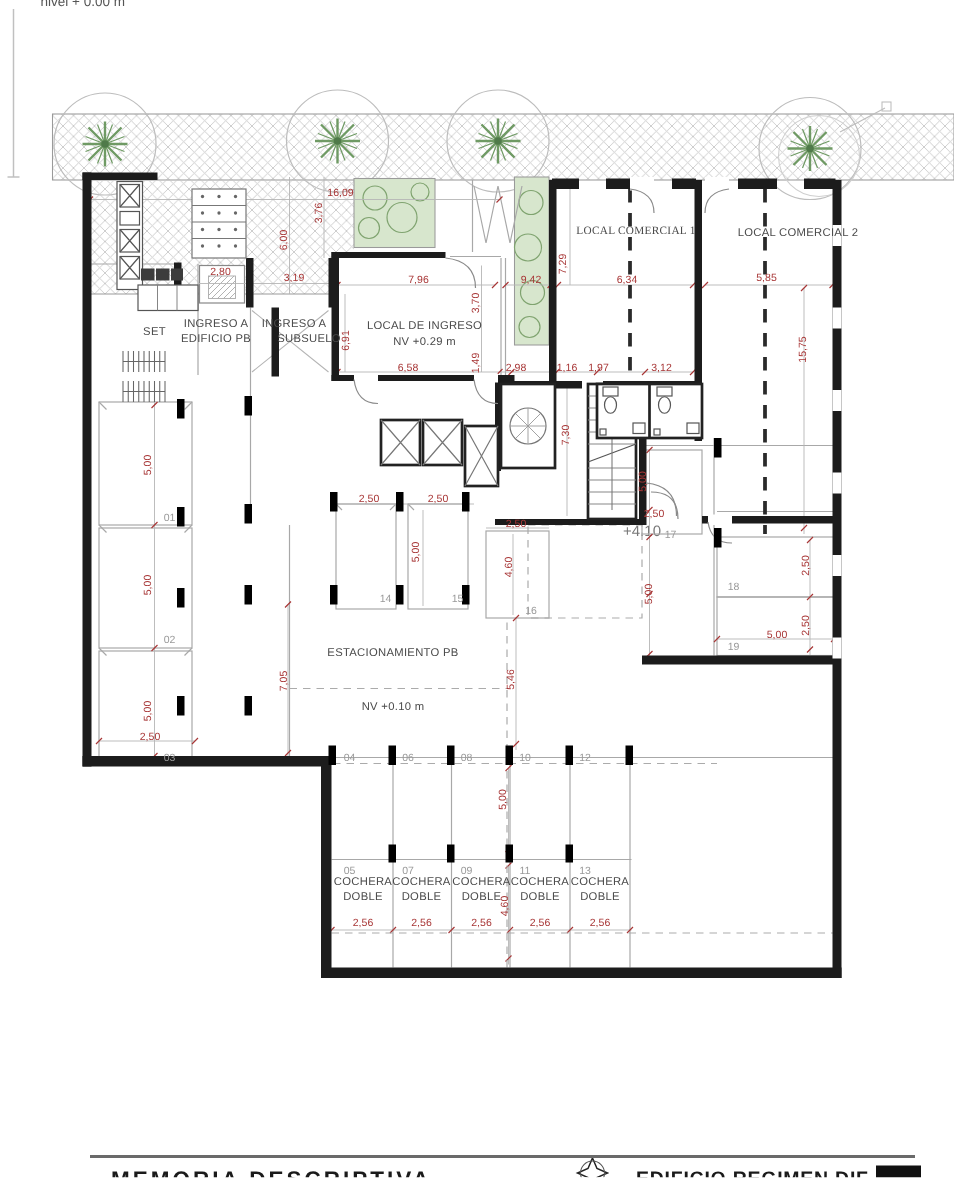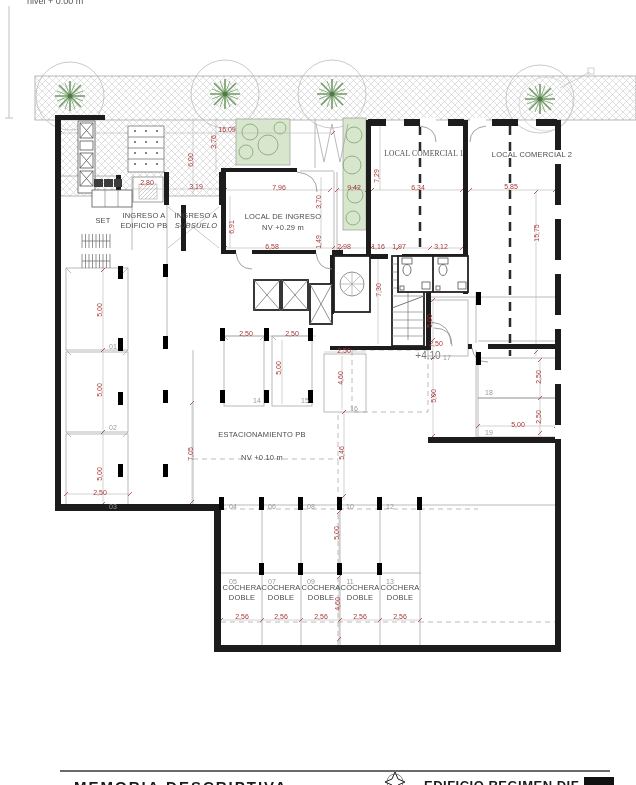--- a/index.html
+++ b/index.html
@@ -319,27 +319,27 @@
     <path d="M395,772 l3,7 l7,3 l-7,3 l-3,7 l-3,-7 l-7,-3 l7,-3 z" fill="#fff" stroke="#222" stroke-width="1"></path>
     <circle cx="395" cy="782" r="8" fill="none" stroke="#555" stroke-width="0.7"></circle>
   </g>
 </svg>
 
 <div id="labels">
       <div class="lb room" style="left: 103px; top: 221px;">SET</div>
       <div class="lb room" style="left: 144px; top: 216px;">INGRESO A</div>
       <div class="lb room" style="left: 144px; top: 226px;">EDIFICIO PB</div>
       <div class="lb room" style="left: 196px; top: 216px;">INGRESO A</div>
-      <div class="lb room" style="left: 196px; top: 226px; font-style: italic;">SUBSUELO</div>
+      <div class="lb room" style="left: 206px; top: 226px;">SUBSUELO</div>
       <div class="lb room" style="left: 283px; top: 217px;">LOCAL DE INGRESO</div>
       <div class="lb room" style="left: 283px; top: 228px;">NV +0.29 m</div>
       <div class="lb room" style="left: 424px; top: 154px; font-family: Liberation Serif, serif;">LOCAL COMERCIAL 1</div>
       <div class="lb room" style="left: 511px; top: 155px; margin-left: 21px;">LOCAL COMERCIAL 2</div>
       <div class="lb room" style="left: 262px; top: 435px;">ESTACIONAMIENTO PB</div>
-      <div class="lb room" style="left: 262px; top: 458px;">NV +0.10 m</div>
+      <div class="lb room" style="left: 262px; top: 471px;">NV +0.10 m</div>
       <div class="lb room" style="left: 242px; top: 588px;">COCHERA</div>
       <div class="lb room" style="left: 242px; top: 598px;">DOBLE</div>
       <div class="lb room" style="left: 281px; top: 588px;">COCHERA</div>
       <div class="lb room" style="left: 281px; top: 598px;">DOBLE</div>
       <div class="lb room" style="left: 321px; top: 588px;">COCHERA</div>
       <div class="lb room" style="left: 321px; top: 598px;">DOBLE</div>
       <div class="lb room" style="left: 360px; top: 588px;">COCHERA</div>
       <div class="lb room" style="left: 360px; top: 598px;">DOBLE</div>
       <div class="lb room" style="left: 400px; top: 588px;">COCHERA</div>
       <div class="lb room" style="left: 400px; top: 598px;">DOBLE</div>

